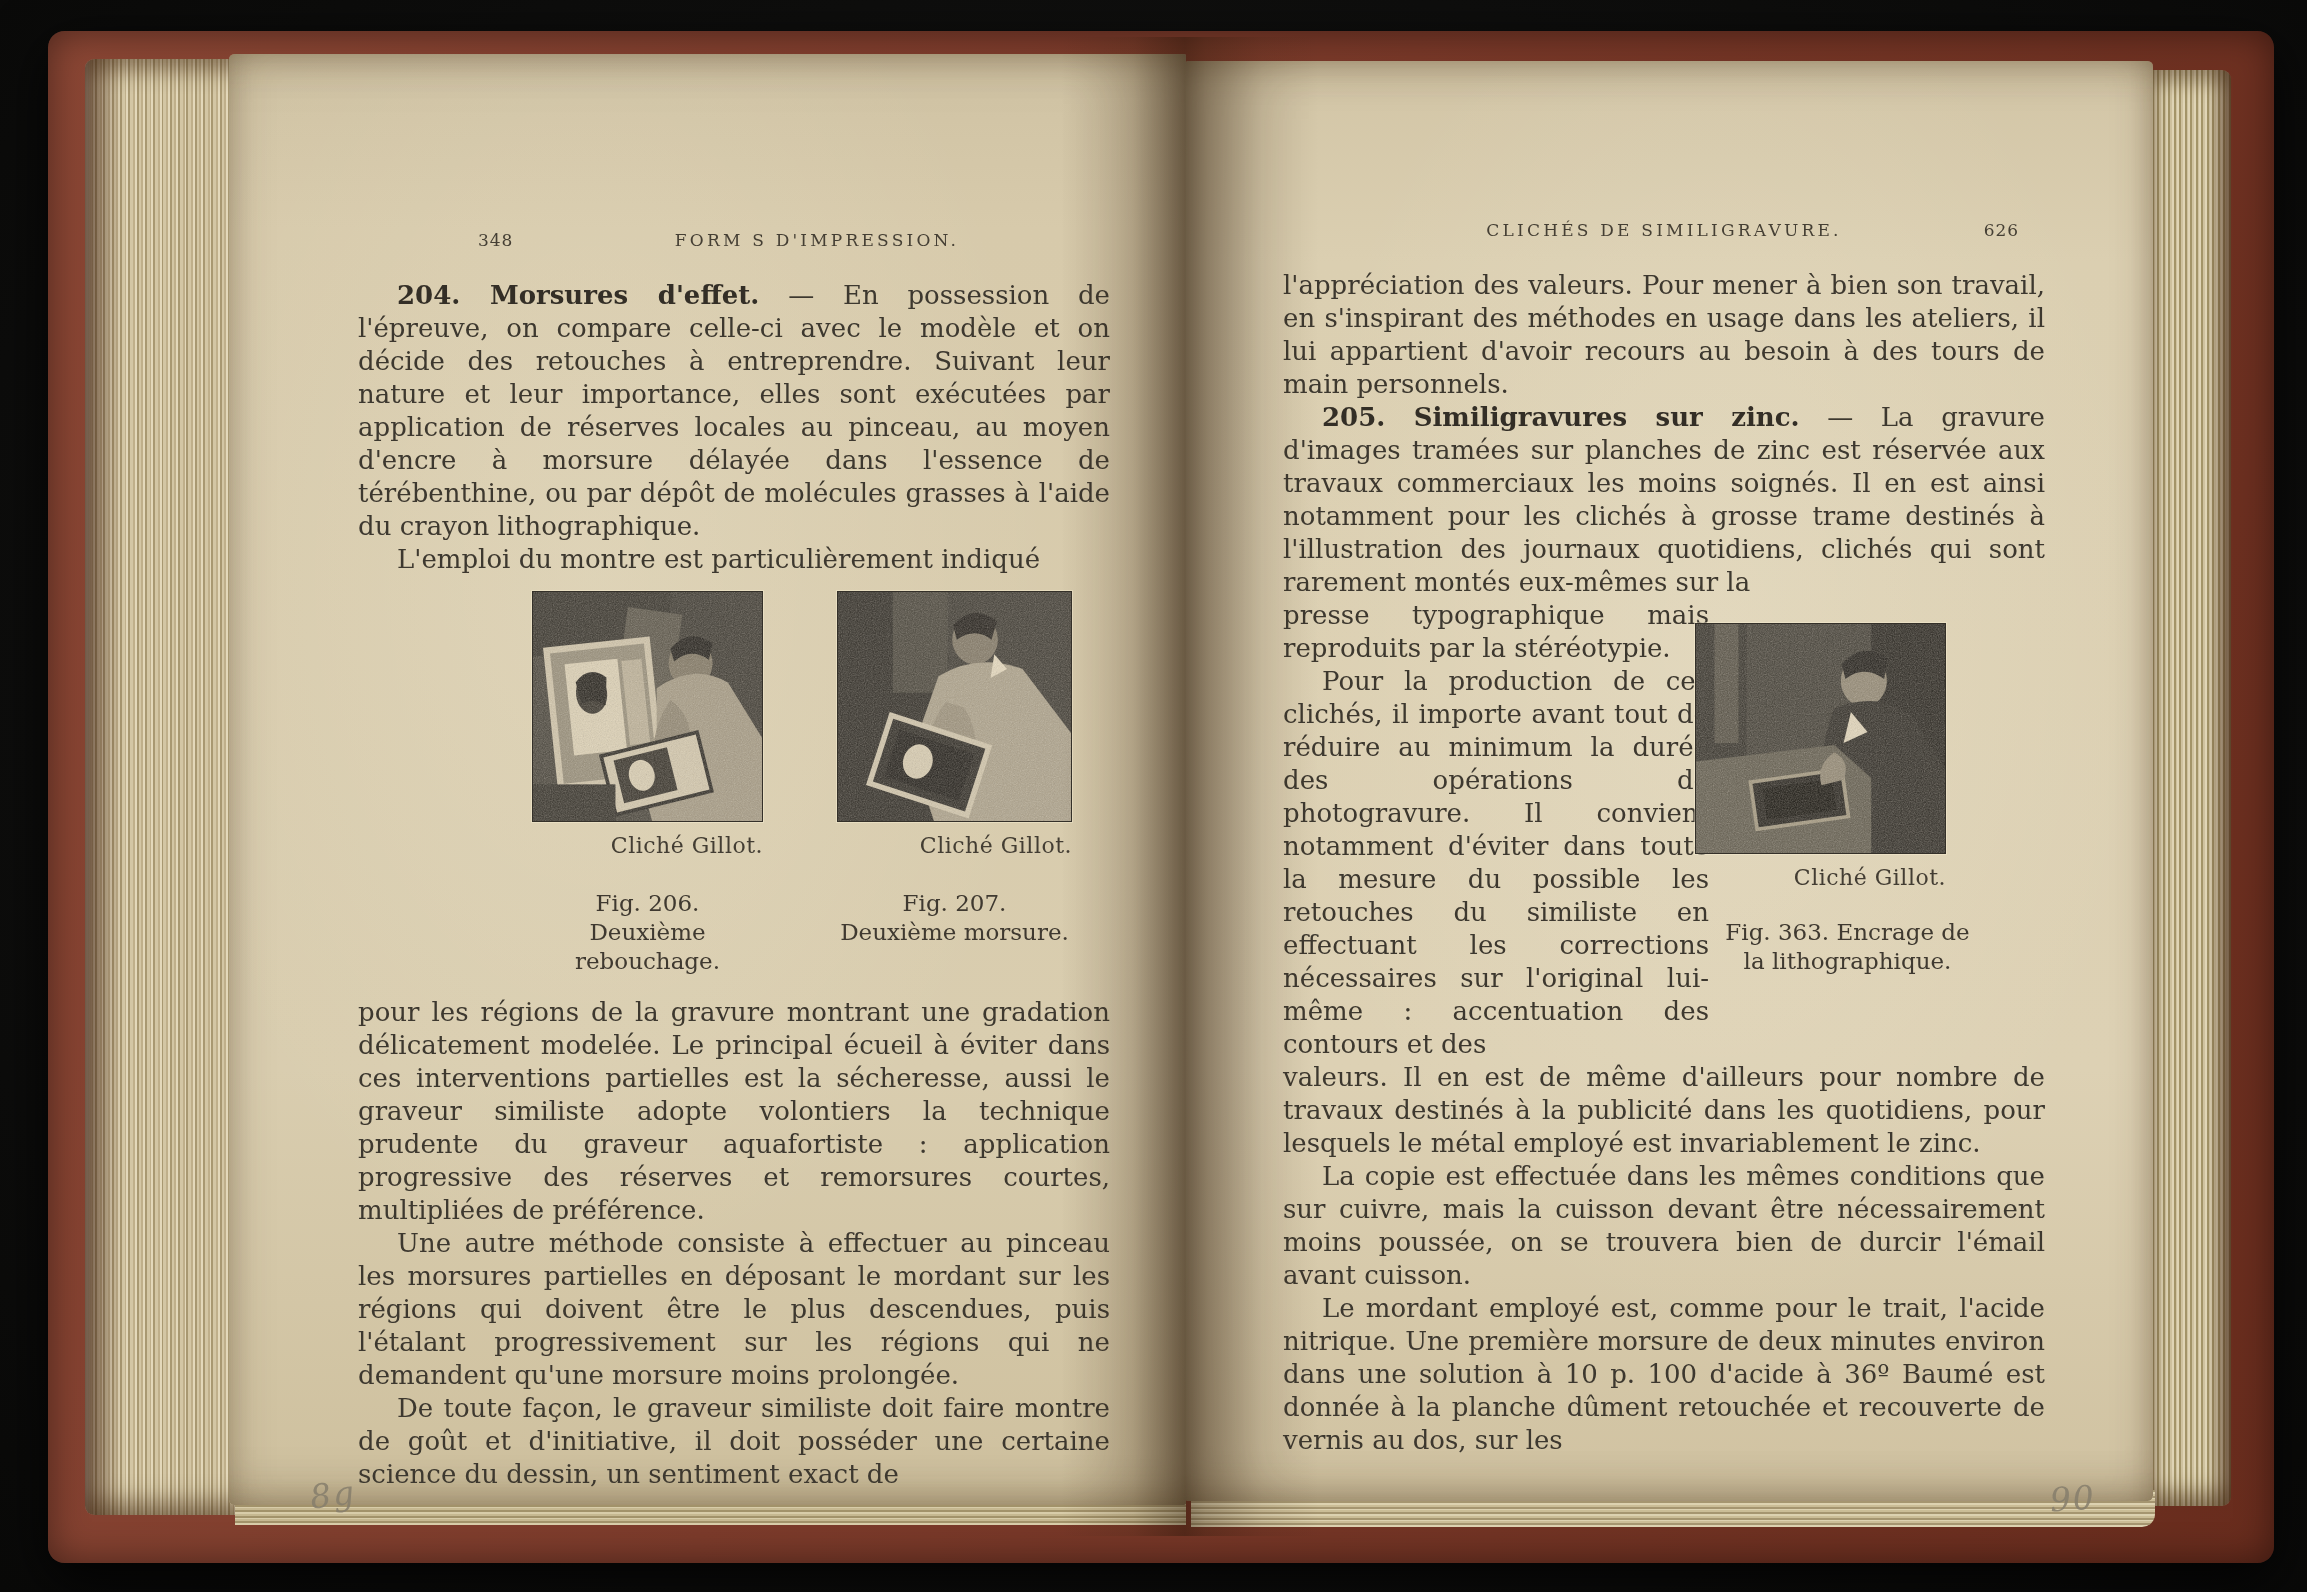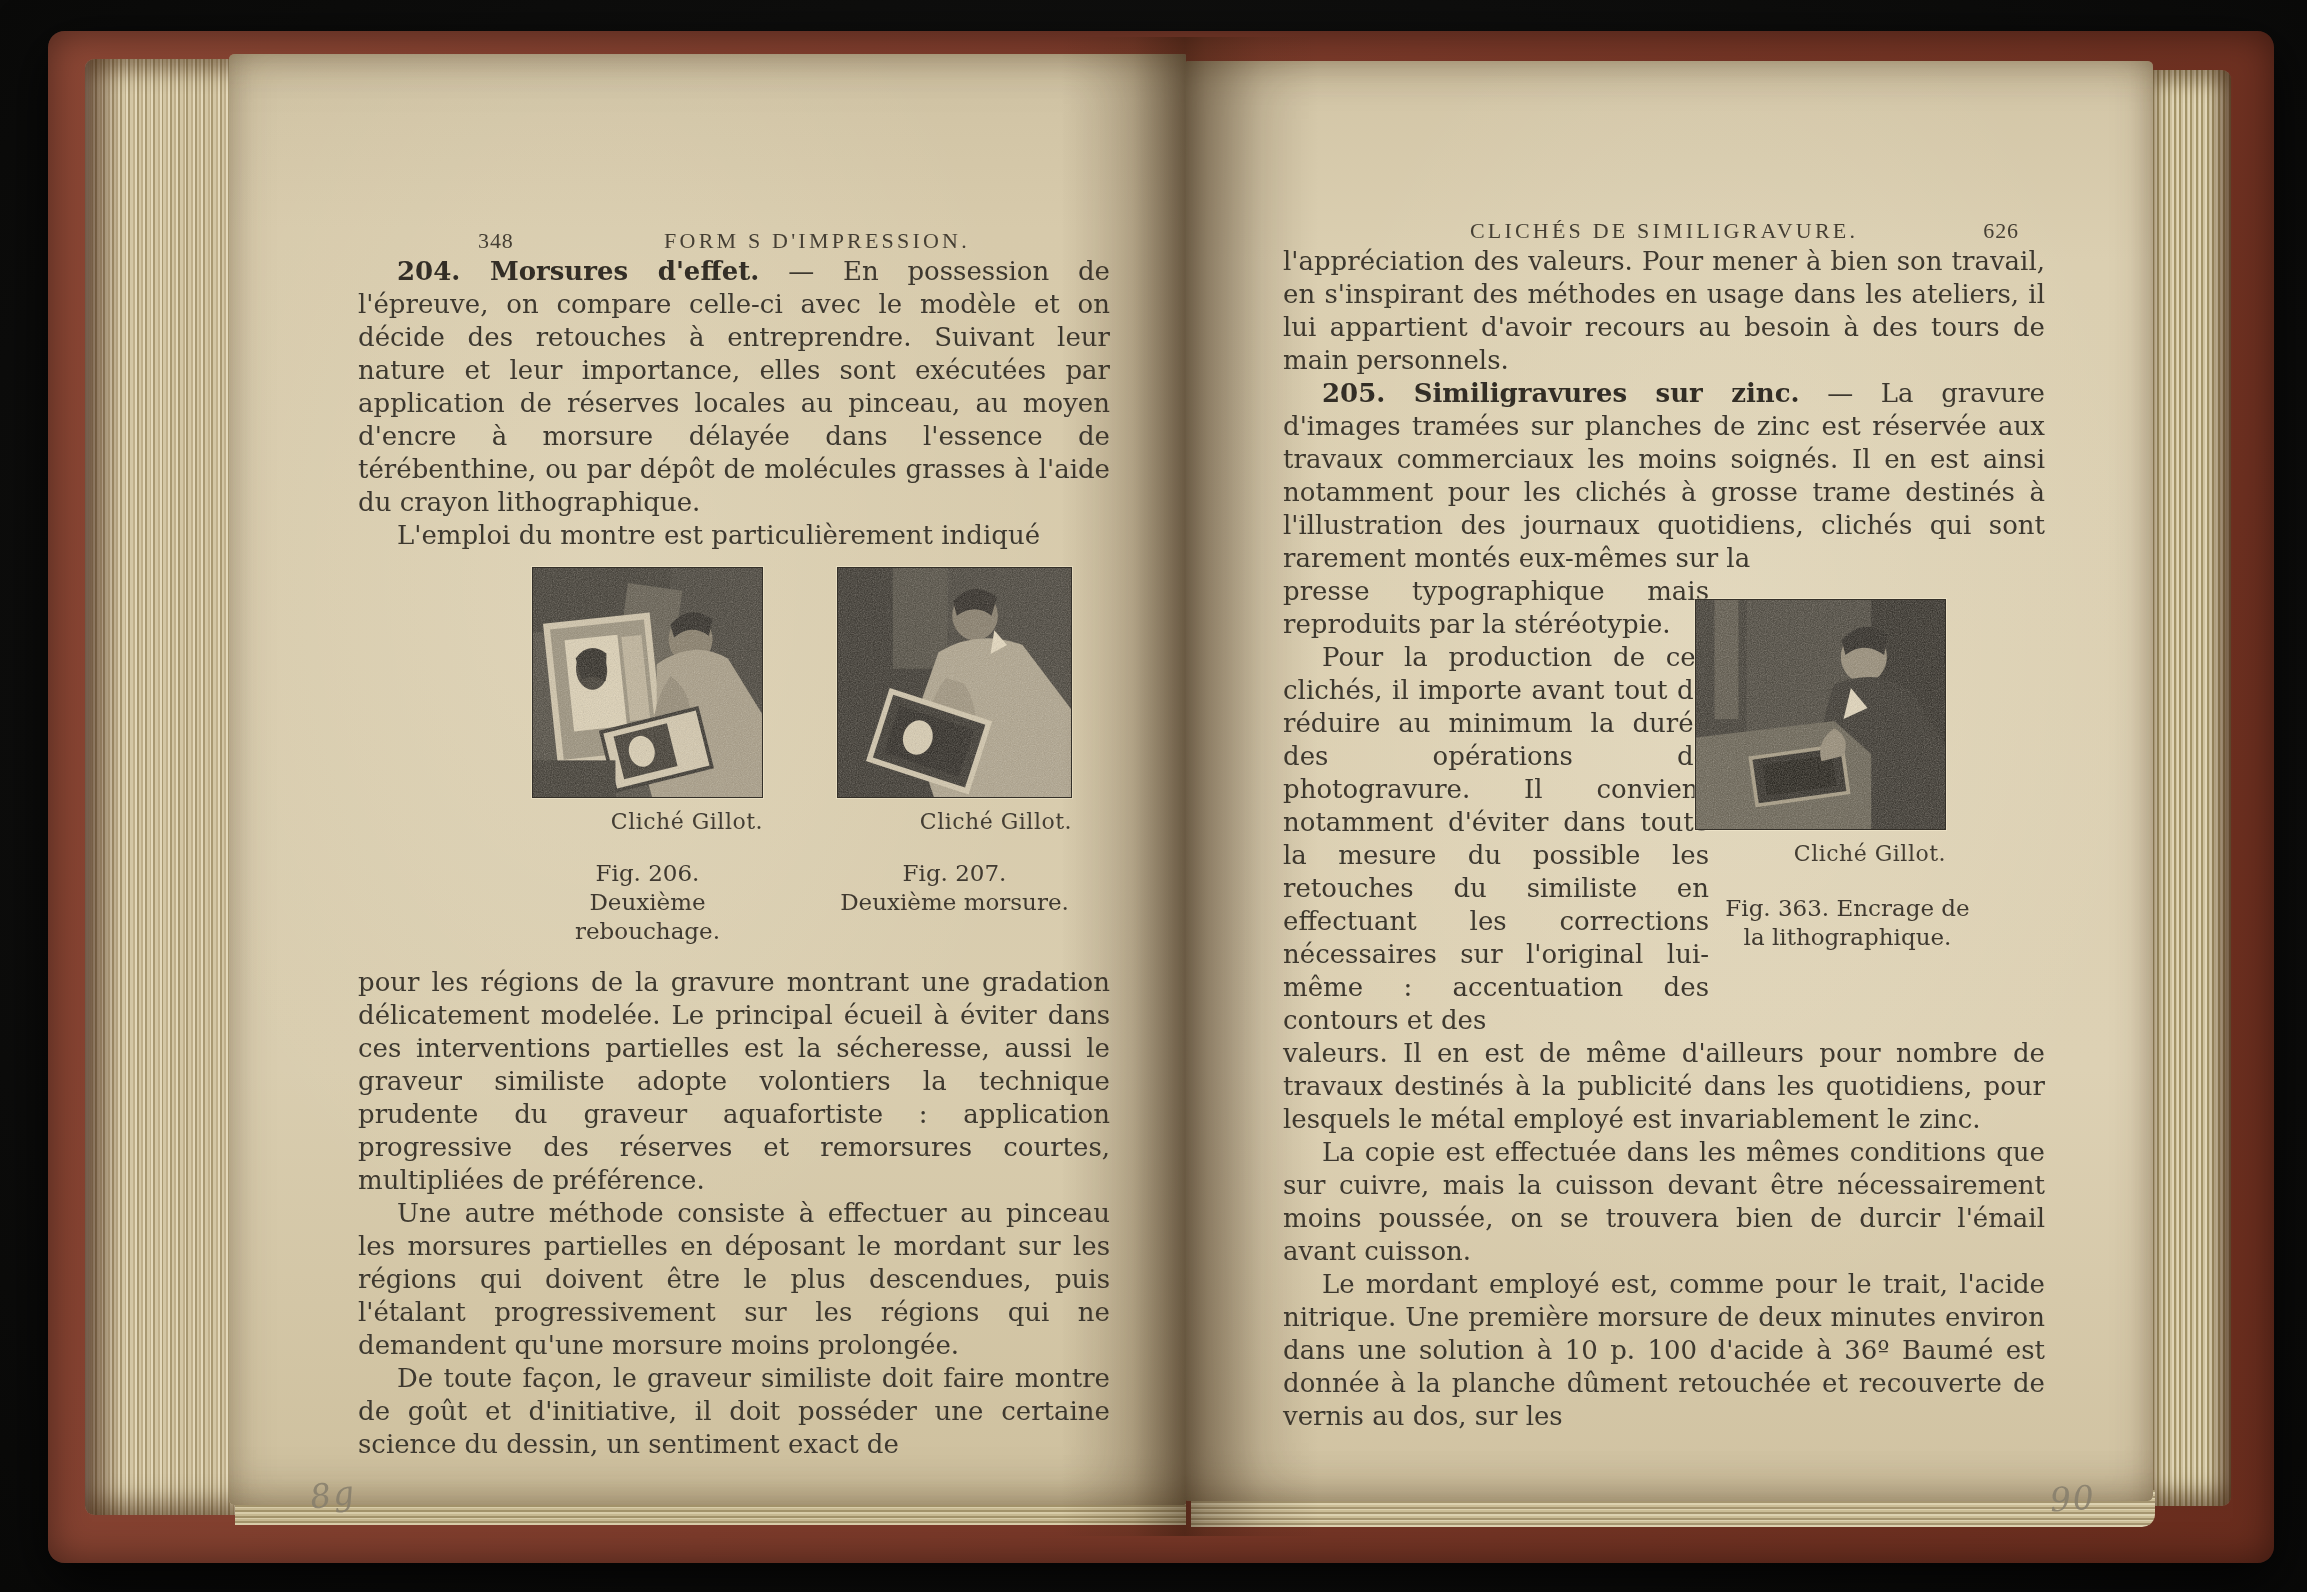--- a/index.html
+++ b/index.html
@@ -47,42 +47,42 @@
     box-shadow:inset 65px 0 83px -42px rgba(70,48,22,.48), inset -22px 0 42px -24px rgba(70,48,22,.4),
                inset 0 24px 42px -26px rgba(70,48,22,.38), inset 0 -28px 46px -28px rgba(70,48,22,.42); }
   .gutter { position:absolute; z-index:4; left:1061px; top:37px; width:258px; height:1499px; pointer-events:none;
     background:linear-gradient(to right, rgba(58,38,18,0) 0%, rgba(58,38,18,.16) 28%,
       rgba(38,22,8,.42) 48%, rgba(46,28,12,.3) 56%, rgba(58,38,18,.1) 78%, rgba(58,38,18,0) 100%); }
 
   
   .content { position:absolute; color:#3d382f; font-size:26px; line-height:33px; }
   .content-left  { left:129px; top:170px; width:752px; }
   .content-right { left:97px; top:153px; width:762px; }
-  .running-head { position:relative; height:31px; font-size:22px;
-    letter-spacing:3.2px; color:#453f34;font-family:Liberation Serif, serif; }
+  .running-head { position:relative; height:31px; margin-bottom:24px; font-size:17px;
+    letter-spacing:3.2px; color:#453f34; }
   .running-head .pgnum { position:absolute; letter-spacing:0.9px; }
   .rh-left .pgnum { left:120px; top:0; }
   .rh-left .rh-title { display:block; text-align:center; padding-left:166px; }
   .rh-right .pgnum { right:26px; top:0; }
   .rh-right .rh-title { display:block; text-align:center; }
   .para { text-align:justify; hyphens:auto; -webkit-hyphens:auto; }
   .para.indent { text-indent:39px; }
   .lead { font-weight:bold; color:#332e26; }
 
   
   .figrow { display:flex; padding-left:174px; gap:74px; margin-top:14.8px; margin-bottom:20px; }
   figure.fig { display:block; }
   .fig206 { width:231px; } .fig207 { width:235px; }
   .photo { border:1.8px solid #2e2b24; box-shadow:0 0 0 0.9px rgba(244,238,218,.5);
     filter:sepia(.22) contrast(.96); overflow:hidden; }
   .photo svg { display:block; }
   .photo206 { width:231px; height:231px; } .photo207 { width:235px; height:231px; }
   .photo208 { width:251px; height:231px; }
   .credit { text-align:right; font-size:22px; margin-top:7.4px; color:#433d33; letter-spacing:0.5px; }
-  .figcap { text-align:center; font-size:23px; line-height:29px; margin-top:21px; color:#3f3930; }
+  .figcap { text-align:center; font-size:23px; line-height:29px; margin-top:27px; color:#3f3930; }
 
   .wrapzone { position:relative; min-height:441px; }
   .narrow { width:426px; }
   .fig208 { position:absolute; left:412px; top:24px; width:351px; }
   .fig208 .photo { width:251px; }
   .fig208 .credit { width:251px; }
   .fig208 .figcap { width:305px; margin-top:24px; }
 
   
   .pencil { position:absolute; z-index:6; font-style:italic; color:#867e6c; opacity:.85;

